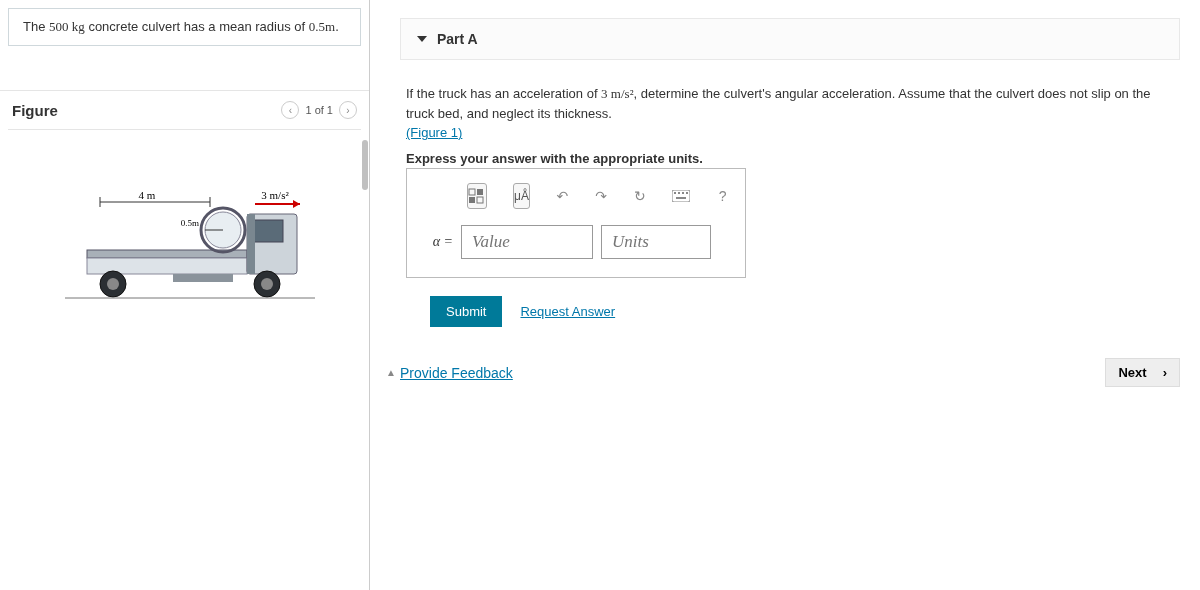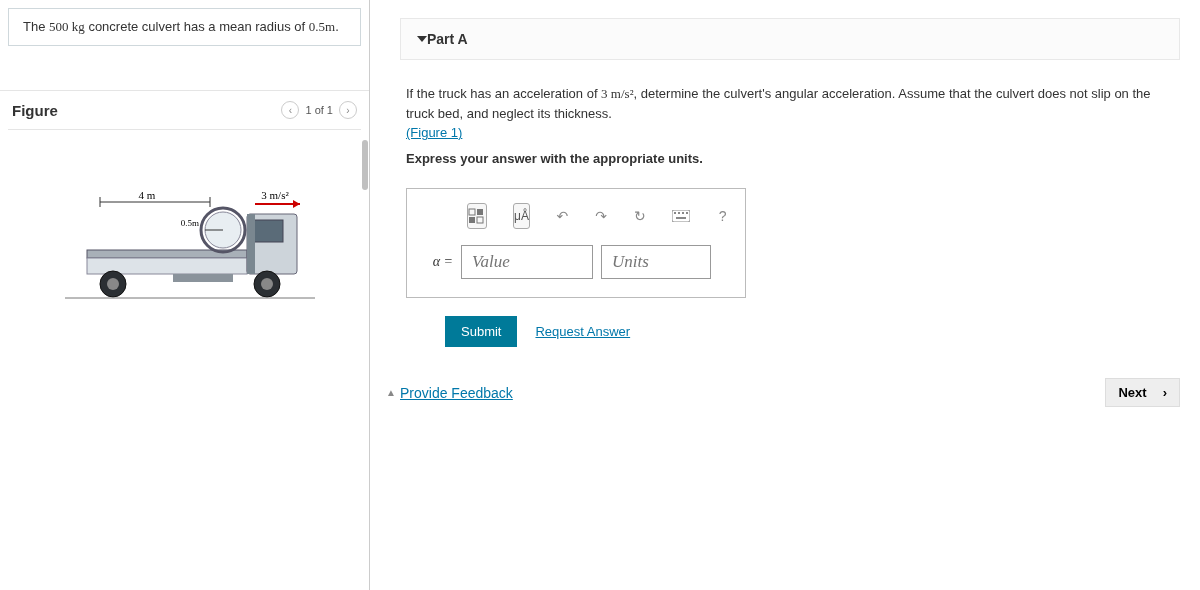--- a/index.html
+++ b/index.html
@@ -10,38 +10,38 @@
   .problem-box .mass, .problem-box .radius { font-family: "Times New Roman", serif; text-align: center; }
   .figure-header { display: flex; align-items: flex-end; justify-content: space-between; padding: 10px 12px; border-top: 1px solid #e5e5e5; margin-top: auto; position: relative; top:-260px;}
   .figure-header .title { font-weight: bold; font-size: 15px; }
   .pager { display: flex; align-items: center; gap: 6px; font-size: 11px; color: #555; }
   .pager .nav { width: 18px; height: 18px; border: 1px solid #ccc; border-radius: 50%; display: flex; align-items: center; justify-content: center; color: #888; font-size: 10px; cursor: pointer; }
   .figure-body { flex: 0 0 auto; position: relative; height: 200px; top:-250px;}
   .scroll-handle { position:absolute; right:1px; top:0; width:6px; height:50px; background:#c0c0c0; border-radius:3px;}
   .divider-row { border-top:1px solid #e5e5e5; margin:0 8px; position:relative; top:-260px;}
   .truck-svg { display:block; margin: 50px auto 0; }
   .right-panel { flex: 1; padding: 18px 20px 10px 30px; position: relative; }
-  .part-header { border: 1px solid #e8e8e8; background: #fbfbfb; padding: 12px 16px; display:flex; align-items:center; margin-bottom: 24px; }
+  .part-header { border: 1px solid #e8e8e8; background: #fbfbfb; padding: 12px 16px; display:flex; align-items:center; gap:10px; margin-bottom: 24px; }
   .part-header .caret { width:0; height:0; border-left:5px solid transparent; border-right:5px solid transparent; border-top:6px solid #333;}
   .part-header .title { font-weight:bold; font-size:14px; }
-  .instructions { margin-left: 6px; margin-bottom: 20px; font-size:13px; line-height:1.5;}
+  .instructions { margin-left: 6px; font-size:13px; line-height:1.5;}
   .instructions .serif { font-family: "Times New Roman", serif; }
   .fig-link { color: #0077aa; text-decoration: underline; cursor:pointer;}
   .express { font-weight: bold; margin-top:6px;}
   .answer-box { border:1px solid #bbb; padding: 14px 16px 18px; width: 340px; margin-left:6px; }
   .toolbar { display:flex; align-items:center; gap:26px; margin-bottom:16px; margin-left:44px;}
   .tool-btn { width:28px; height:26px; border:1px solid #aaa; border-radius:3px; display:flex; align-items:center; justify-content:center; font-size:12px; color:#555; cursor:pointer; background:#f7f7f7;}
   .tool-btn.template { width:30px; }
   .tool-icon { width:22px; height:22px; display:flex; align-items:center; justify-content:center; color:#888; cursor:pointer; font-size:14px;}
   .input-row { display:flex; align-items:center; gap:8px;}
   .alpha-label { font-style:italic; font-family:"Times New Roman", serif; font-size:14px; width:30px; text-align:right;}
   .value-input, .units-input { height:34px; border:1px solid #999; font-family:"Times New Roman", serif; font-style:italic; font-size:17px; color:#888; padding:0 10px; }
   .value-input { width:132px; }
   .units-input { width:110px; }
-  .submit-row { display:flex; align-items:center; gap:18px; margin:18px 0 0 21px;padding-left:24px;}
+  .submit-row { display:flex; align-items:center; gap:18px; margin:18px 0 0 6px;padding-left:24px;}
   .submit-btn { background:#007a99; color:#fff; border:none; padding:8px 16px; font-size:13px; cursor:pointer;}
   .request-link { color:#0077aa; text-decoration:underline; font-size:13px; cursor:pointer;}
   .feedback-row { margin-top:30px; border-top:1px solid transparent; display:flex; justify-content:space-between; align-items:center;}
   .provide-link { color:#0077aa; text-decoration:underline; font-size:14px; cursor:pointer;}
   .next-btn { background:#eee; border:1px solid #ddd; padding:6px 12px; font-size:13px; font-weight:bold; cursor:pointer; display:flex; align-items:center; gap:16px;}
   .caret-up { position:absolute; left:-14px; top:2px; font-size:10px; color:#888;}
   .fb-wrap { position:relative; }
 </style>
 </head>
 <body>

